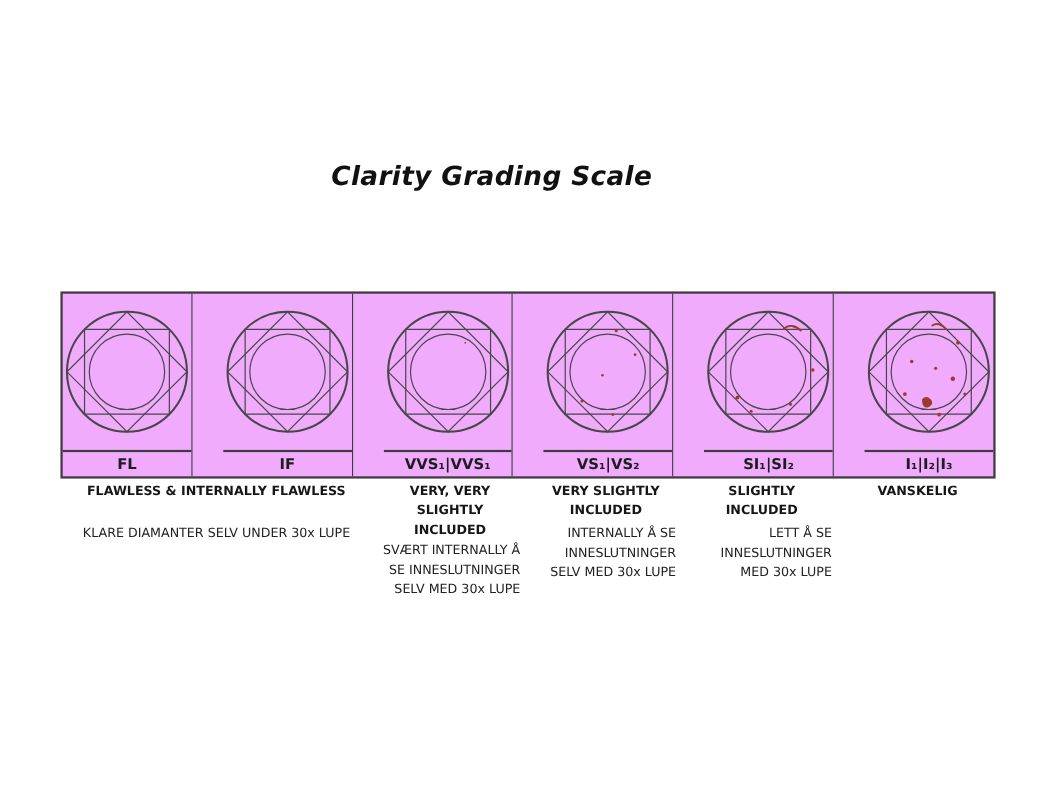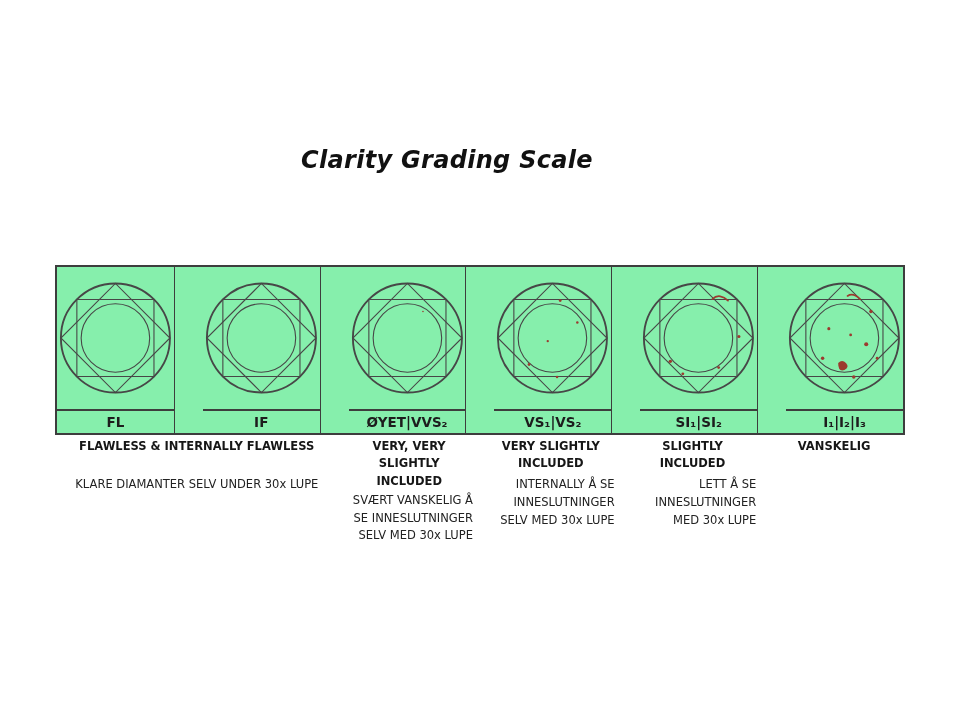--- a/index.html
+++ b/index.html
@@ -13,21 +13,21 @@
   }
   .title{
     position:absolute;top:146px;left:0;width:894px;
     text-align:center;
     font-size:24px;font-weight:bold;font-style:italic;
     color:#111;letter-spacing:0.3px;
   }
   .grade-table{
     position:absolute;top:265px;left:55px;width:850px;
     border:2px solid #3d3d3d;
-    display:flex;background:#86efac;gap:28px;
+    display:flex;background:#f0abfc;gap:28px;
   }
   .cell{flex:1;border-right:1.5px solid #3d3d3d;display:flex;flex-direction:column;min-width:0;}
   .cell:last-child{border-right:none;}
   .diagram{height:142px;display:flex;align-items:center;justify-content:center;}
   .diagram svg{width:134px;height:134px;display:block;}
   .grade-label{
     border-top:2px solid #3d3d3d;
     height:24px;line-height:23px;text-align:center;
     font-weight:bold;font-size:13.5px;color:#1d1d1d;
     white-space:nowrap;overflow:hidden;
@@ -83,21 +83,21 @@
 
   <div class="cell">
     <div class="diagram">
       <svg viewBox="-75 -75 150 150">
         <use href="#crown"></use>
         <g class="incl">
           <circle cx="20" cy="-34" r="1"></circle>
         </g>
       </svg>
     </div>
-    <div class="grade-label">ØYET|VVS₂</div>
+    <div class="grade-label">VVS₁|VVS₁</div>
   </div>
 
   <div class="cell">
     <div class="diagram">
       <svg viewBox="-75 -75 150 150">
         <use href="#crown"></use>
         <g class="incl">
           <circle cx="10" cy="-48" r="1.8"></circle>
           <circle cx="32" cy="-20" r="1.6"></circle>
           <circle cx="-6" cy="4" r="1.5"></circle>
@@ -149,21 +149,21 @@
 
 <div class="descriptions">
 
   <div class="desc span2">
     <div class="desc-heading">FLAWLESS &amp; INTERNALLY FLAWLESS</div>
     <div class="desc-body">KLARE DIAMANTER SELV UNDER 30x LUPE</div>
   </div>
 
   <div class="desc">
     <div class="desc-heading">VERY, VERY SLIGHTLY INCLUDED</div>
-    <div class="desc-body">SVÆRT VANSKELIG Å SE INNESLUTNINGER SELV MED 30x LUPE</div>
+    <div class="desc-body">SVÆRT INTERNALLY Å SE INNESLUTNINGER SELV MED 30x LUPE</div>
   </div>
 
   <div class="desc">
     <div class="desc-heading">VERY SLIGHTLY INCLUDED</div>
     <div class="desc-body">INTERNALLY Å SE INNESLUTNINGER SELV MED 30x LUPE</div>
   </div>
 
   <div class="desc">
     <div class="desc-heading">SLIGHTLY INCLUDED</div>
     <div class="desc-body">LETT Å SE INNESLUTNINGER MED 30x LUPE</div>

